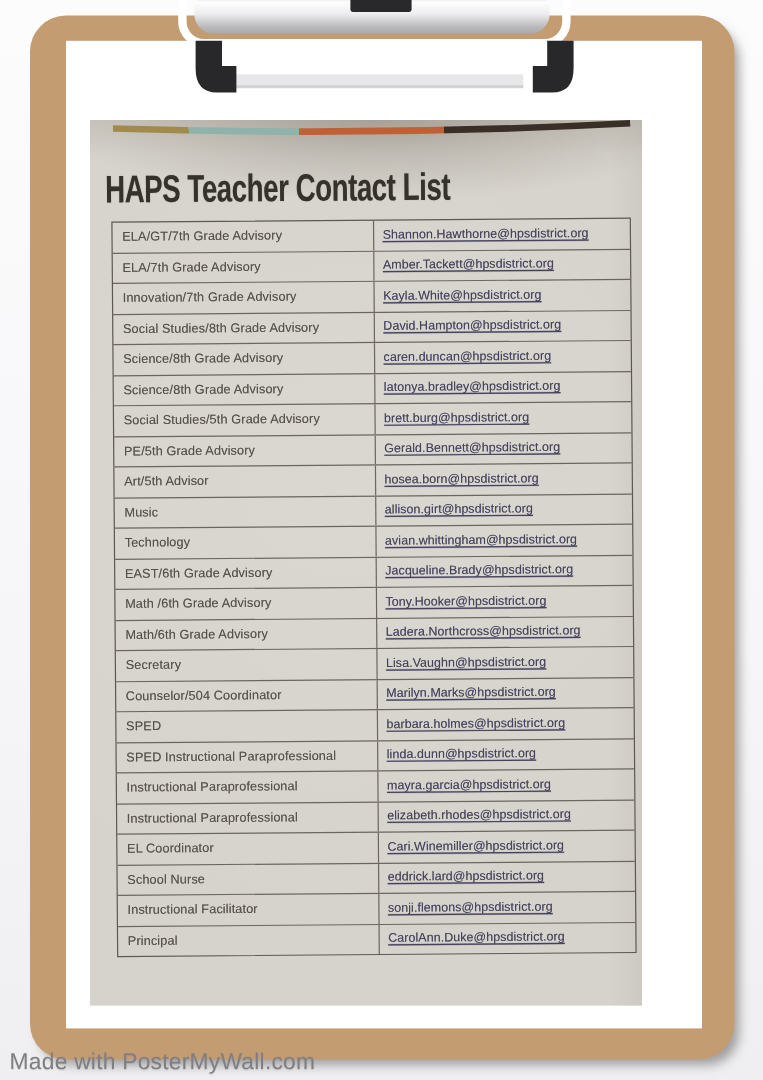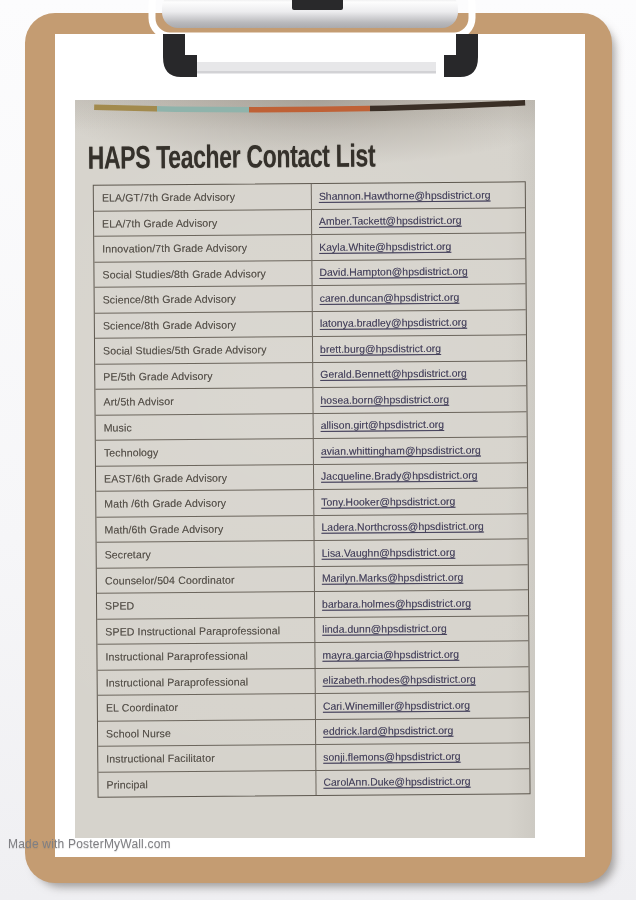--- a/index.html
+++ b/index.html
@@ -56,22 +56,22 @@
   }
   .cell.email{
     flex:1;padding-left:7px;
     font-size:10.4px;letter-spacing:.05px;
     text-decoration:underline;text-underline-offset:2px;text-decoration-thickness:.8px;
     text-shadow:0 0 .5px rgba(58,55,88,.5);
     cursor:pointer;
   }
   .clip-svg{position:absolute;left:148px;top:0;}
   .watermark{
-    position:absolute;left:8px;top:837px;
-    font-size:12px;color:#7f7f83;letter-spacing:.2px;
+    position:absolute;left:8px;top:875px;
+    font-size:19px;color:#7f7f83;letter-spacing:.2px;
     text-shadow:0 1px 1px rgba(120,120,120,.25);
   }
 </style>
 </head>
 <body>
 
 <div class="board" style="background: rgb(196, 156, 114);"></div>
 
 <div class="paper">
   

